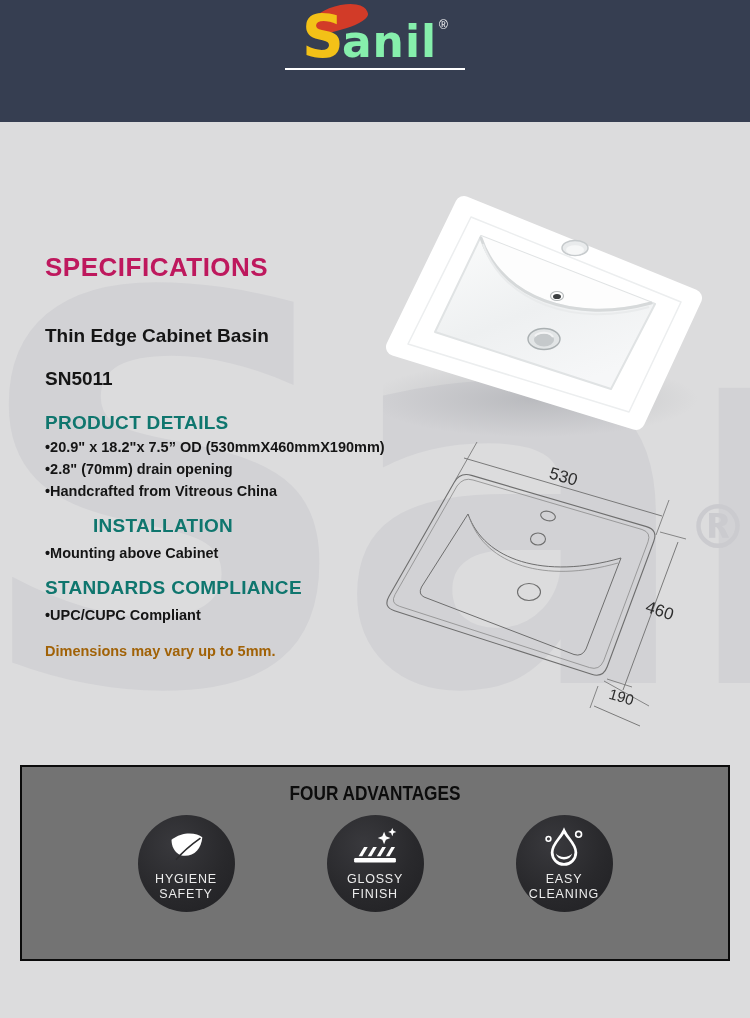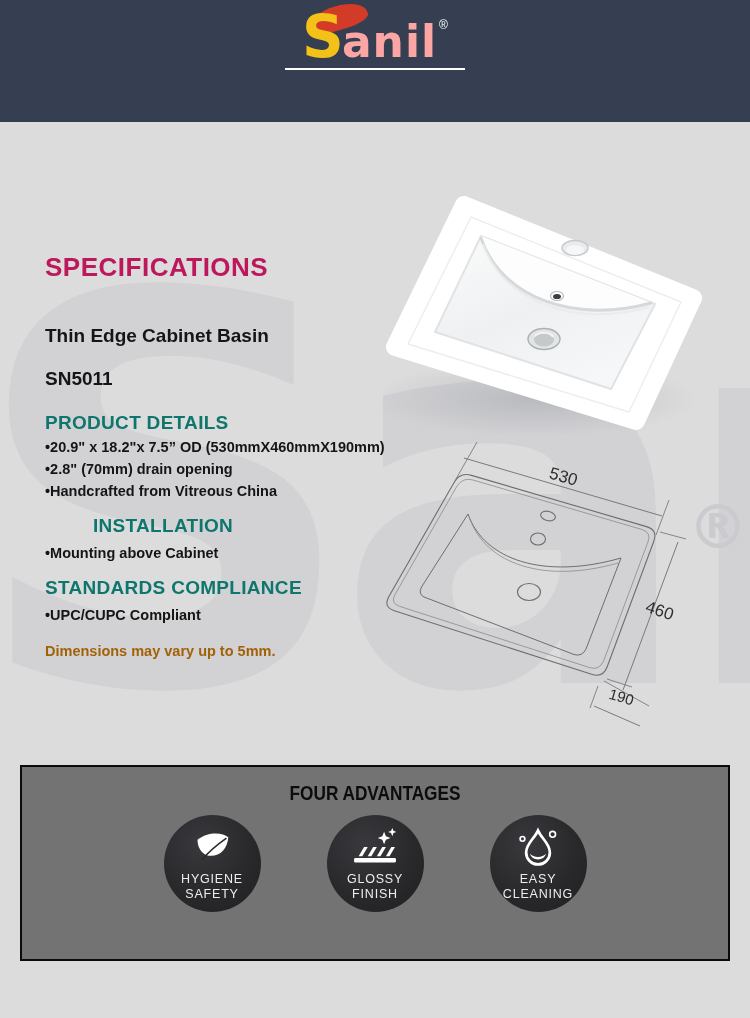--- a/index.html
+++ b/index.html
@@ -21,21 +21,21 @@
     transform:rotate(-16deg); z-index:1;
   }
   .logo-s {
     position:relative; z-index:2;
     font-family:"DejaVu Sans", sans-serif; font-weight:800; font-size:58px;
     color:#f3c117; letter-spacing:-2px;
   }
   .logo-rest {
     position:relative; z-index:2;
     font-family:"DejaVu Sans", sans-serif; font-weight:800; font-size:44px;
-    color:#fca5a5; letter-spacing:1px;
+    color:#86efac; letter-spacing:1px;
   }
   .logo-reg { position:relative; z-index:2; color:#fff; font-size:12px; vertical-align:28px; margin-left:2px; }
   .header-rule { width:180px; height:2px; background:#ffffff; margin:2px auto 4px; }
   .header-sub {
     font-family:"Liberation Serif", serif; font-weight:600; font-size:22px;
     color:#ffffff; letter-spacing:1.5px;
   }
   
   .main {
     position:absolute; left:0; top:122px; width:750px; height:896px;
@@ -68,21 +68,21 @@
   .adv-box {
     position:absolute; left:20px; top:765px; width:710px; height:196px;
     background:#737373; border:2px solid #0b0b0b; z-index:6;
   }
   .adv-title {
     text-align:center; margin-top:14px; font-size:21px; font-weight:bold; color:#0c0c0c;
     transform:scaleX(0.82); letter-spacing:0px;
   }
   .adv-row {
     position:absolute; left:0; top:48px; width:100%;
-    display:flex; justify-content:center; gap:66px;
+    display:flex; justify-content:center; gap:92px;
   }
   .adv-circle {
     width:97px; height:97px; border-radius:50%;
     background:radial-gradient(circle at 38% 30%, #39393d 0%, #29292c 55%, #202023 100%);
     display:flex; flex-direction:column; align-items:center; justify-content:center;
     color:#ededed;
   }
   .adv-icon { height:42px; display:flex; align-items:center; justify-content:center; margin-top:2px; }
   .adv-label { font-size:12.5px; letter-spacing:0.8px; line-height:15px; text-align:center; margin-top:3px; }
 </style>

